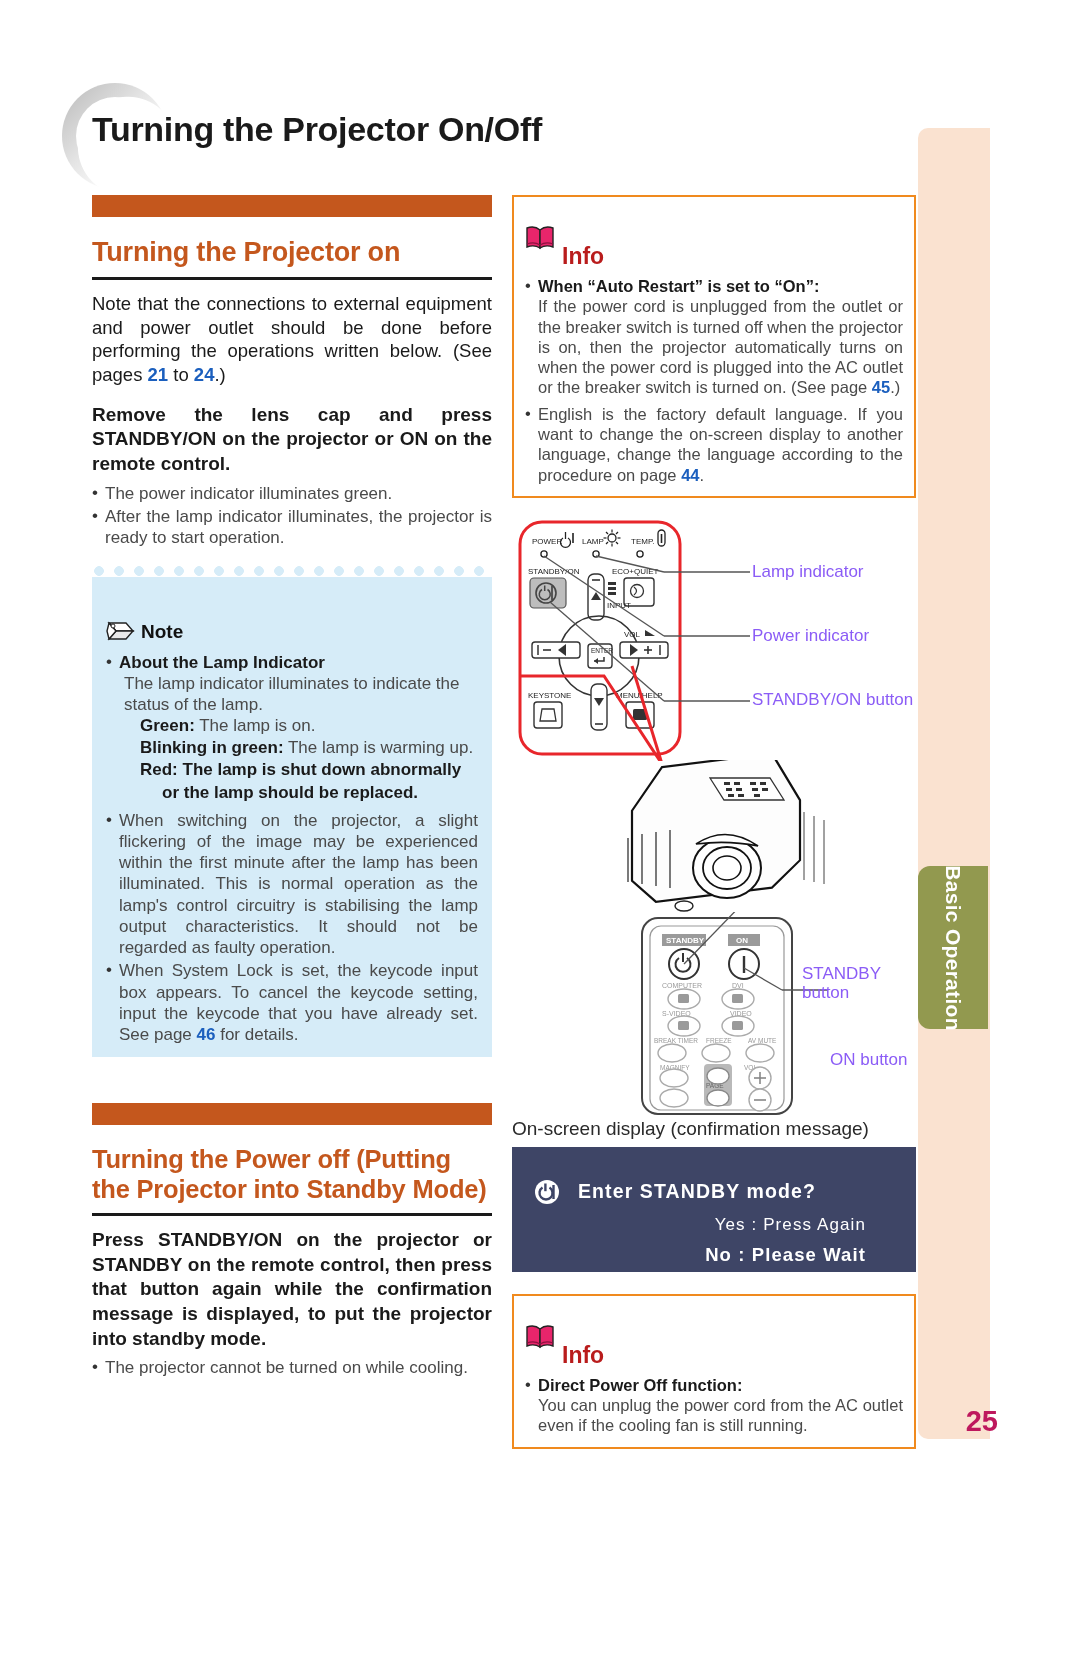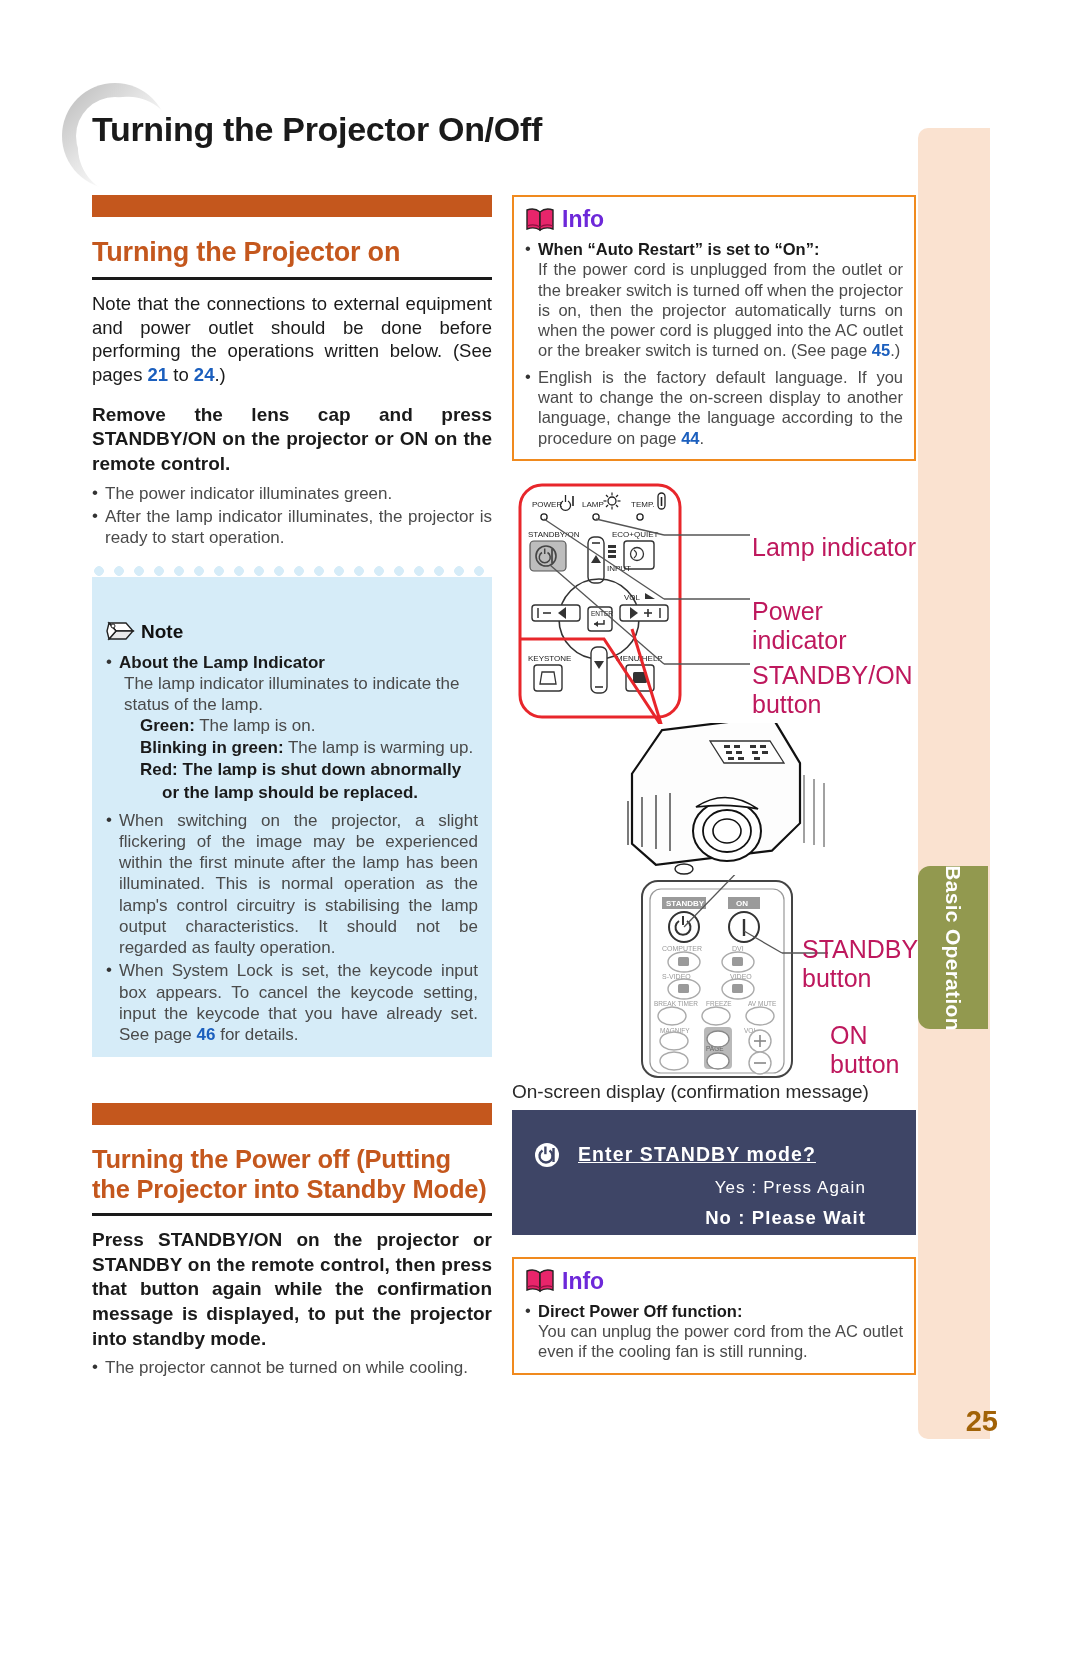--- a/index.html
+++ b/index.html
@@ -100,42 +100,42 @@
   .note-head .lbl { font-size:19px; font-weight:bold; color:#111; }
   .note-sub { padding-left:18px; font-size:17px; line-height:1.25; color:#4a4a4a; }
   .note-ind { padding-left:34px; font-size:17px; line-height:1.3; color:#4a4a4a; }
   .note-ind b { color:#1a1a1a; }
   .note-ind.all-b { font-weight:bold; color:#1a1a1a; }
   .note-ind.deep { padding-left:56px; }
 
   
   .info-box { border:2.5px solid #f08a1e; padding:9px 11px 11px 11px; background:#fff; }
   .info-head { display:flex; align-items:center; gap:7px; margin-bottom:3px; }
-  .info-head .lbl { color:#6d28d9; font-weight:bold; font-size:23px; }
+  .info-head .lbl { color:#b91c1c; font-weight:bold; font-size:23px;margin-top:37px; }
   .info-box ul.bullets li { color:#4a4a4a; font-size:16.5px; line-height:1.23; }
   .info-sub { padding-left:13px; font-size:16.5px; line-height:1.23; color:#4a4a4a; text-align:justify; }
 
   
   #diagram { position:relative; margin-top:14px; height:600px; }
-  .callout-label { position:absolute; font-size:25px; color:#be185d; line-height:1.15;margin-top:8px; }
+  .callout-label { position:absolute; font-size:17px; color:#8b5cf6; line-height:1.15; }
 
   
   #osd-caption { font-size:19px; color:#2a2a2a; margin-top:6px; }
   #osd {
     margin-top:7px; background:#3e4566; height:125px; position:relative;
     color:#ffffff;
   }
-  #osd .row1 { position:absolute; left:22px; top:32px; display:flex; align-items:center; gap:18px;text-decoration:underline; }
+  #osd .row1 { position:absolute; left:22px; top:32px; display:flex; align-items:center; gap:18px; }
   #osd .osd-txt { font-size:19.5px; font-weight:bold; letter-spacing:1.1px; }
   #osd .row2 { position:absolute; right:50px; top:68px; font-size:17px; font-weight:normal; letter-spacing:1.1px; }
   #osd .row3 { position:absolute; right:50px; top:97px; font-size:18.5px; font-weight:bold; letter-spacing:1.1px; }
 
   #page-number {
     position:absolute; right:82px; top:1405px;
-    font-size:29px; font-weight:bold; color:#a16207;
+    font-size:29px; font-weight:bold; color:#be185d;
   }
 </style>
 </head>
 <body>
 
 <div id="side-strip"></div>
 <div id="side-tab">
   <span class="vtext">Basic Operation</span>
 </div>
 

